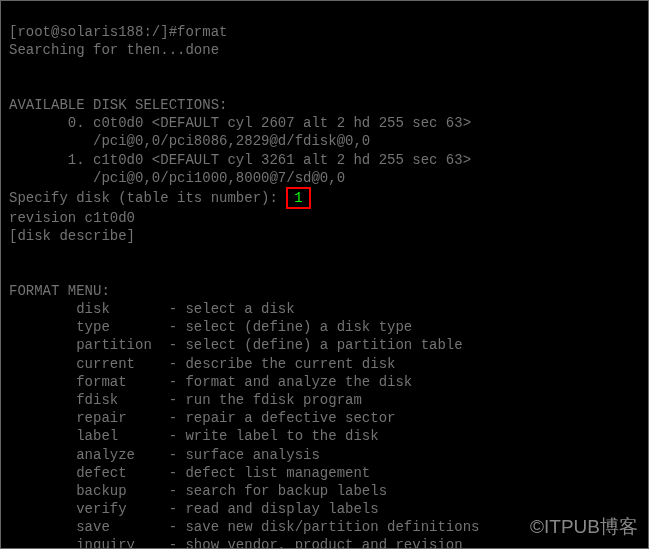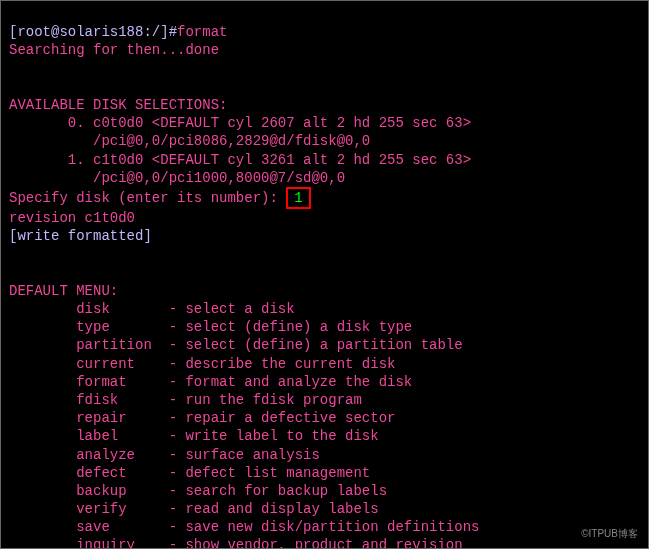--- a/index.html
+++ b/index.html
@@ -14,55 +14,55 @@
       height: 549px;
       overflow: hidden;
       position: relative;
       border: 1px solid #666;
       box-sizing: border-box;
     }
     .terminal {
       padding: 4px 8px;
       white-space: pre;
     }
-    .cyan { color: #c4b5fd; }
-    .green { color: #ec4899; }
+    .cyan { color: #737373; }
+    .green { color: #737373; }
     .highlight-box {
       border: 2px solid #ff0000;
       padding: 0 6px;
       display: inline-block;
     }
     .watermark {
       position: absolute;
       bottom: 8px;
       right: 10px;
       color: #888;
-      font-size: 10px;
+      font-size: 19px;
       font-family: sans-serif;
     }
   </style>
 </head>
 <body>
 
 <div class="terminal">
 <span class="cyan">[root@solaris188:/]#</span><span class="green">format</span>
 <span class="green">Searching for then...done</span>
 
 
 <span class="green">AVAILABLE DISK SELECTIONS:</span>
 <span class="green">       0. c0t0d0 &lt;DEFAULT cyl 2607 alt 2 hd 255 sec 63&gt;</span>
 <span class="green">          /pci@0,0/pci8086,2829@d/fdisk@0,0</span>
 <span class="green">       1. c1t0d0 &lt;DEFAULT cyl 3261 alt 2 hd 255 sec 63&gt;</span>
 <span class="green">          /pci@0,0/pci1000,8000@7/sd@0,0</span>
-<span class="green">Specify disk (enter its number): </span><span class="highlight-box"><span>1</span></span>
+<span class="green">Specify disk (table its number): </span><span class="highlight-box"><span>1</span></span>
 <span class="green">revision c1t0d0</span>
-<span class="cyan">[write formatted]</span>
+<span class="cyan">[disk describe]</span>
 
 
-<span class="green">DEFAULT MENU:</span>
+<span class="green">FORMAT MENU:</span>
 <span id="menu-items" class="green">        disk       - select a disk
         type       - select (define) a disk type
         partition  - select (define) a partition table
         current    - describe the current disk
         format     - format and analyze the disk
         fdisk      - run the fdisk program
         repair     - repair a defective sector
         label      - write label to the disk
         analyze    - surface analysis
         defect     - defect list management

